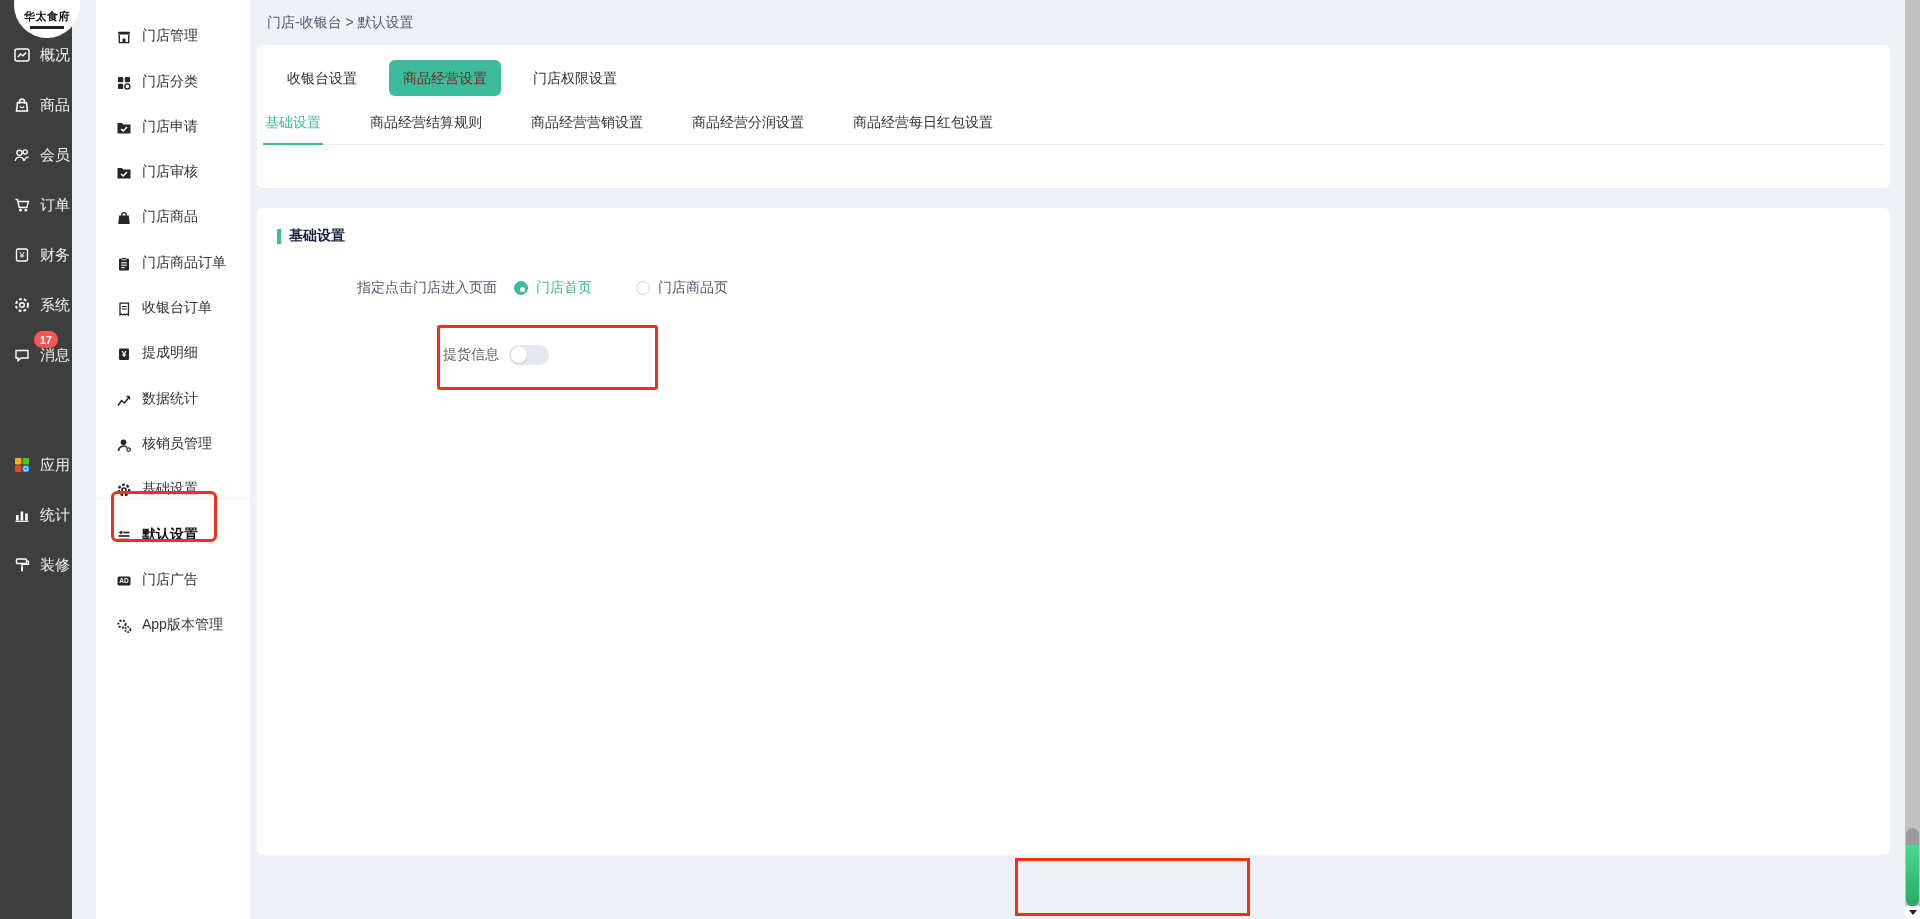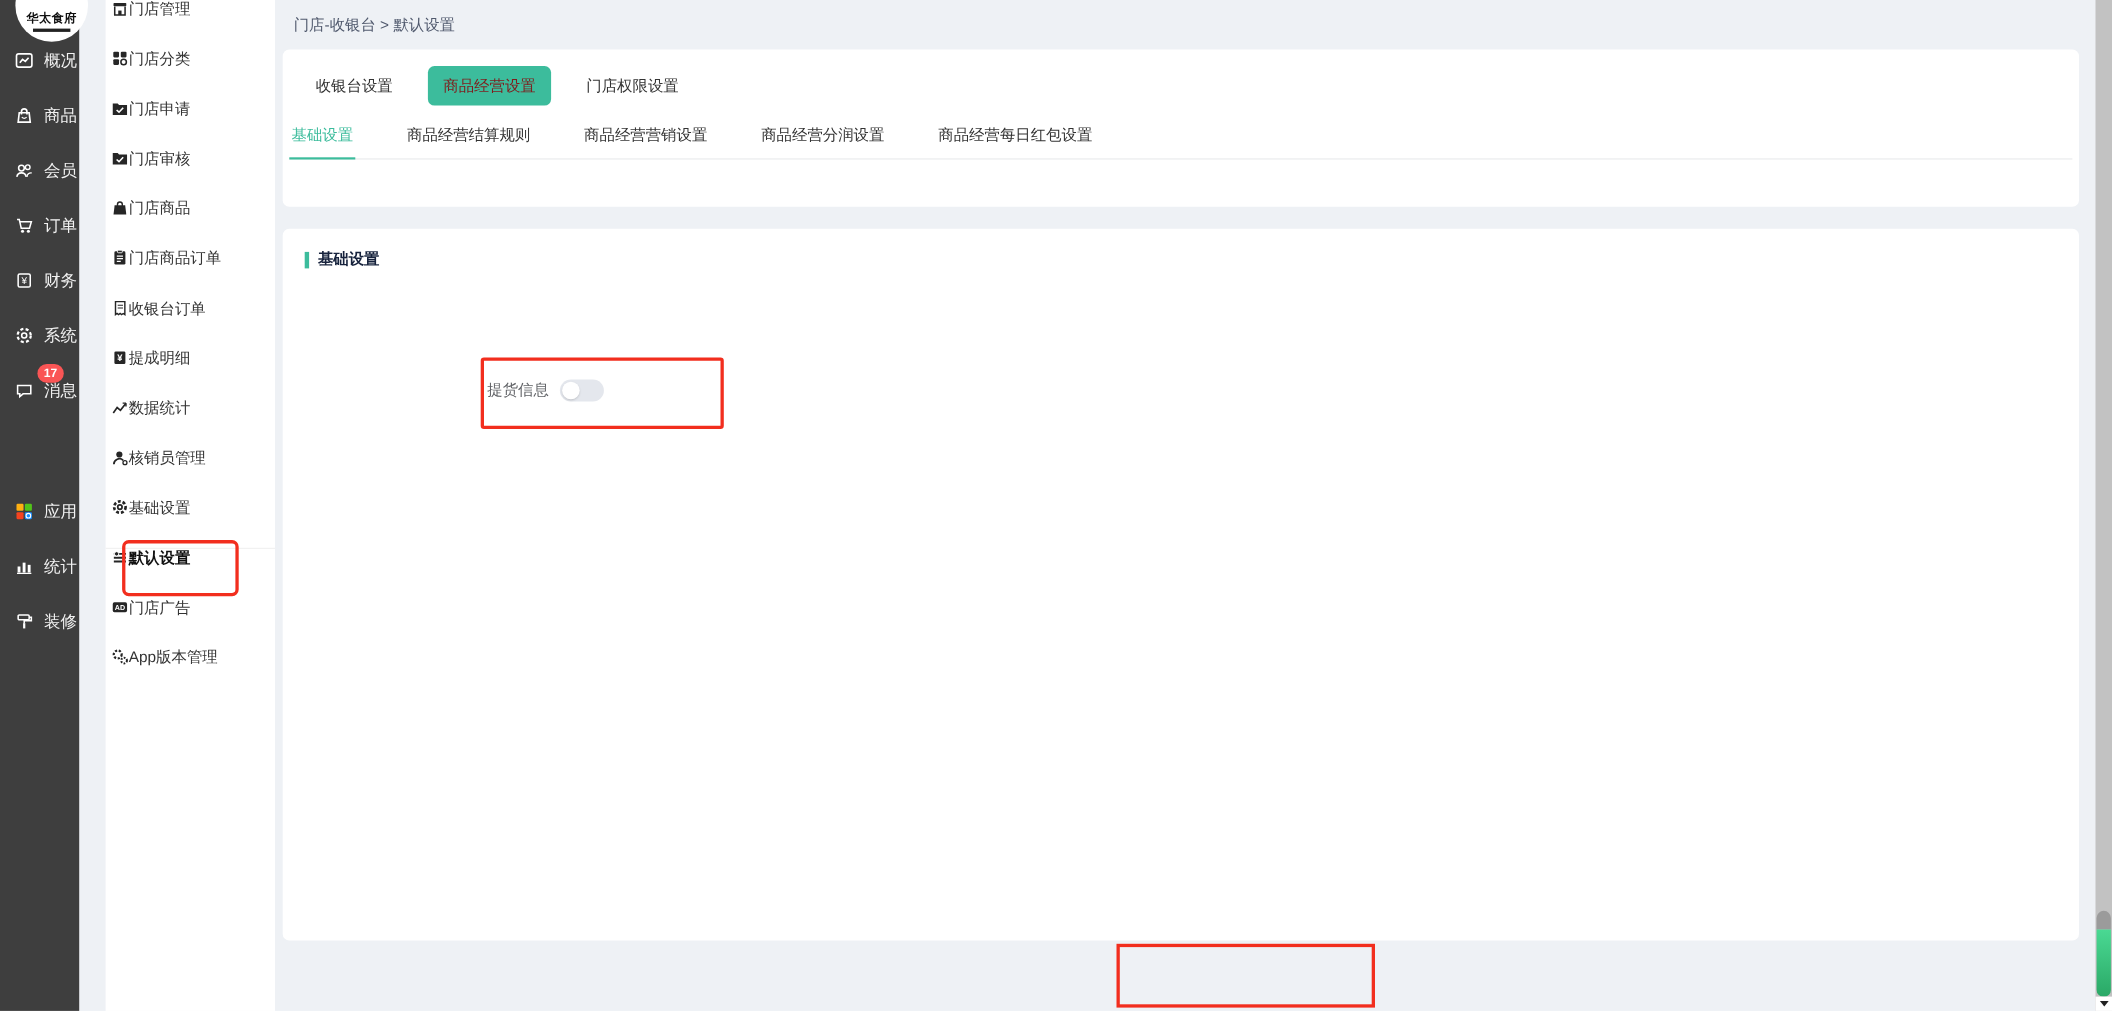--- a/index.html
+++ b/index.html
@@ -24,21 +24,21 @@
   .nav-item { position:relative; height:50px; display:flex; align-items:center; padding-left:13px; gap:9px; color:#f2f2f2; font-size:15px; cursor:pointer; }
   .nav-spacer { height:60px; }
   .nav-badge {
     position:absolute; right:14px; top:1px; min-width:24px; height:17px; padding:0 6px;
     background:var(--badge_red,#fa5555); color:#fff; font-size:11px; font-weight:bold;
     border-radius:9px; display:flex; align-items:center; justify-content:center;margin-left:42px;
   }
 
   
   .sub-sidebar { position:absolute; left:96px; top:0; bottom:0; width:154px; background:#fff; z-index:4; }
-  .sub-item { height:45.3px; display:flex; align-items:flex-start; padding-left:5px; gap:0; font-size:14px; color:#333; cursor:pointer; }
+  .sub-item { height:45.3px; display:flex; align-items:flex-end; padding-left:20px; gap:10px; font-size:14px; color:#333; cursor:pointer; }
   .sub-item .s-label { white-space:nowrap; }
   .sub-item.active { font-weight:bold; color:#111; border-top:1px solid #f0f0f0; }
   .sidebar-red-box {
     position:absolute; left:15px; top:491px; width:106px; height:51px;
     border:3px solid var(--annotation_red,#f22e1e); border-radius:6px; z-index:6; pointer-events:none;
   }
 
   
   .content { position:absolute; left:250px; top:0; right:0; bottom:0; }
   .breadcrumb { position:absolute; left:17px; top:14px; font-size:14px; color:#515a6e; }
@@ -363,20 +363,33 @@
       <div class="subtab">商品经营每日红包设置</div>
     </div>
   </section>
 
   <section class="card2">
     <div class="section-head">
       <span class="section-bar"></span>
       <span class="section-title">基础设置</span>
     </div>
 
+    <div class="form-row">
+      <span class="form-label">指定点击门店进入页面</span>
+      <div class="radio-group">
+        <div class="radio selected">
+          <span class="radio-dot"></span>
+          <span class="radio-label">门店首页</span>
+        </div>
+        <div class="radio">
+          <span class="radio-dot"></span>
+          <span class="radio-label">门店商品页</span>
+        </div>
+      </div>
+    </div>
 
     <div class="pickup-row">
       <span class="pickup-label">提货信息</span>
       <div class="toggle">
         <span class="toggle-knob"></span>
       </div>
     </div>
     <div class="red-box-1"></div>
   </section>
 

